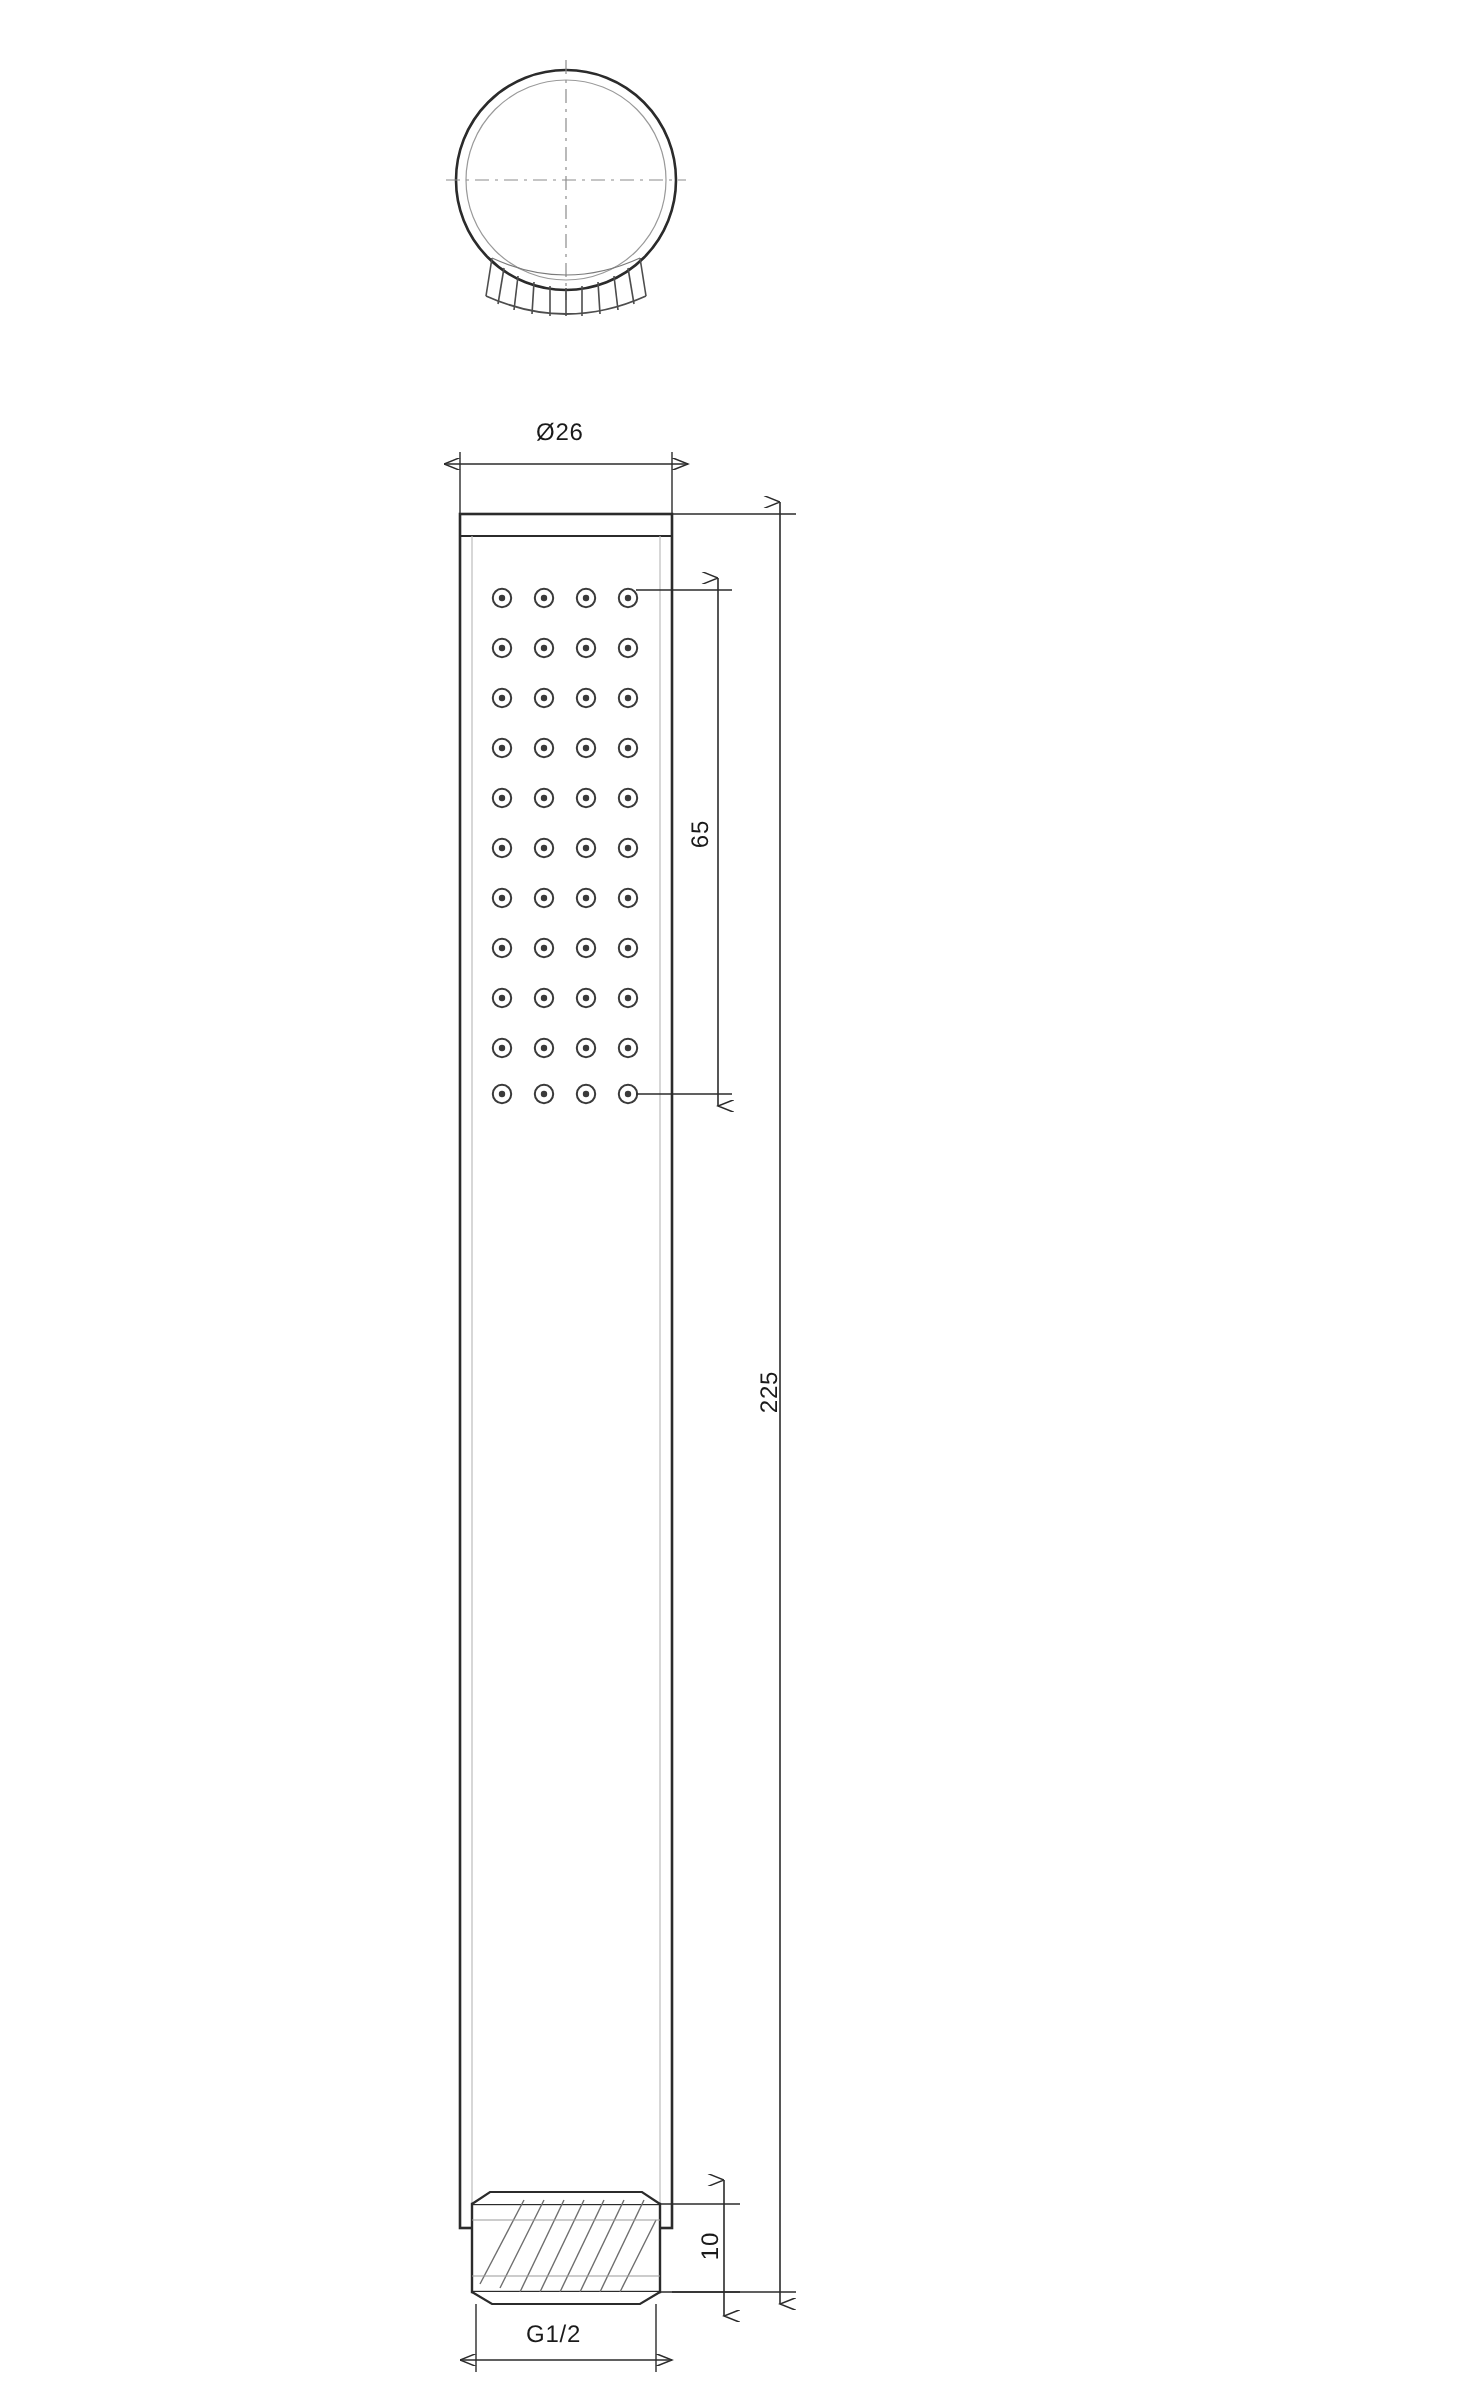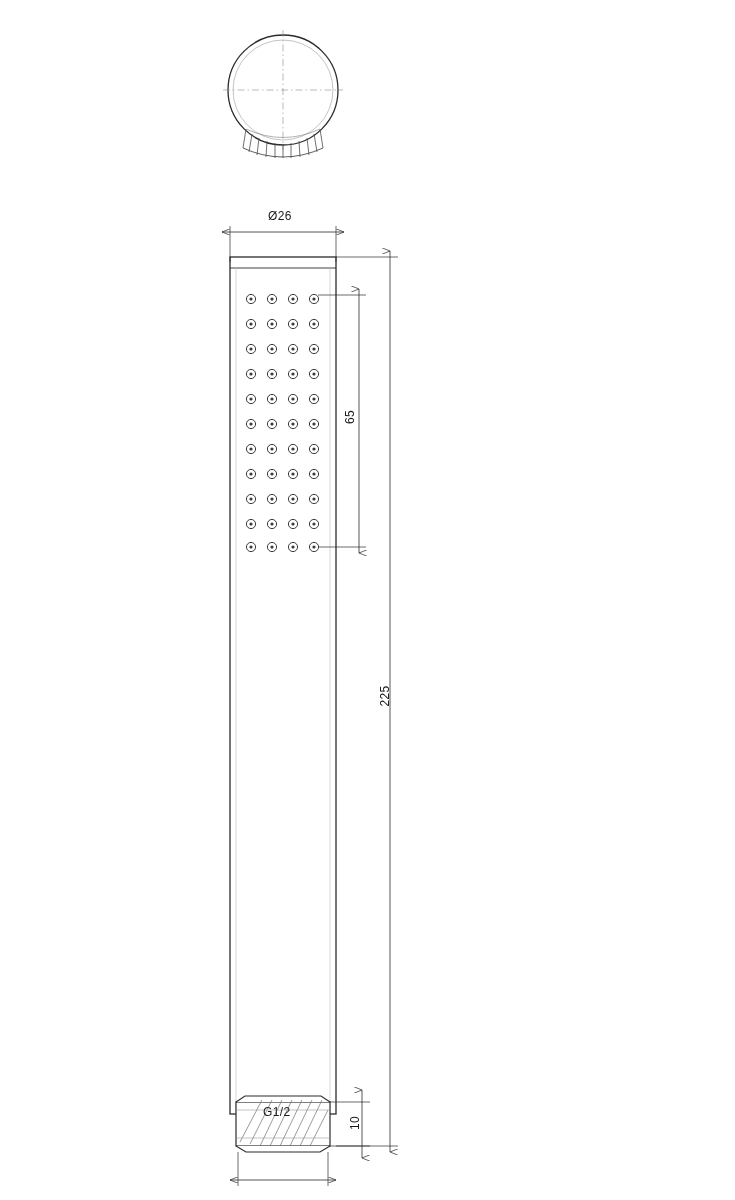--- a/index.html
+++ b/index.html
@@ -339,15 +339,15 @@
   </svg>
 
   <div class="dim-label" style="left:268px; top:209px;">Ø26</div>
 
   <div class="dim-label rot" style="left:343px; top:410px;">65</div>
 
   <div class="dim-label rot" style="left:374px; top:689px;">225</div>
 
   <div class="dim-label rot" style="left:348px; top:1116px;">10</div>
 
-  <div class="dim-label" style="left:263px; top:1105px;">G1/2</div>
+  <div class="dim-label" style="left:263px; top:1160px;">G1/2</div>
 
 </div>
 
 </body></html>

